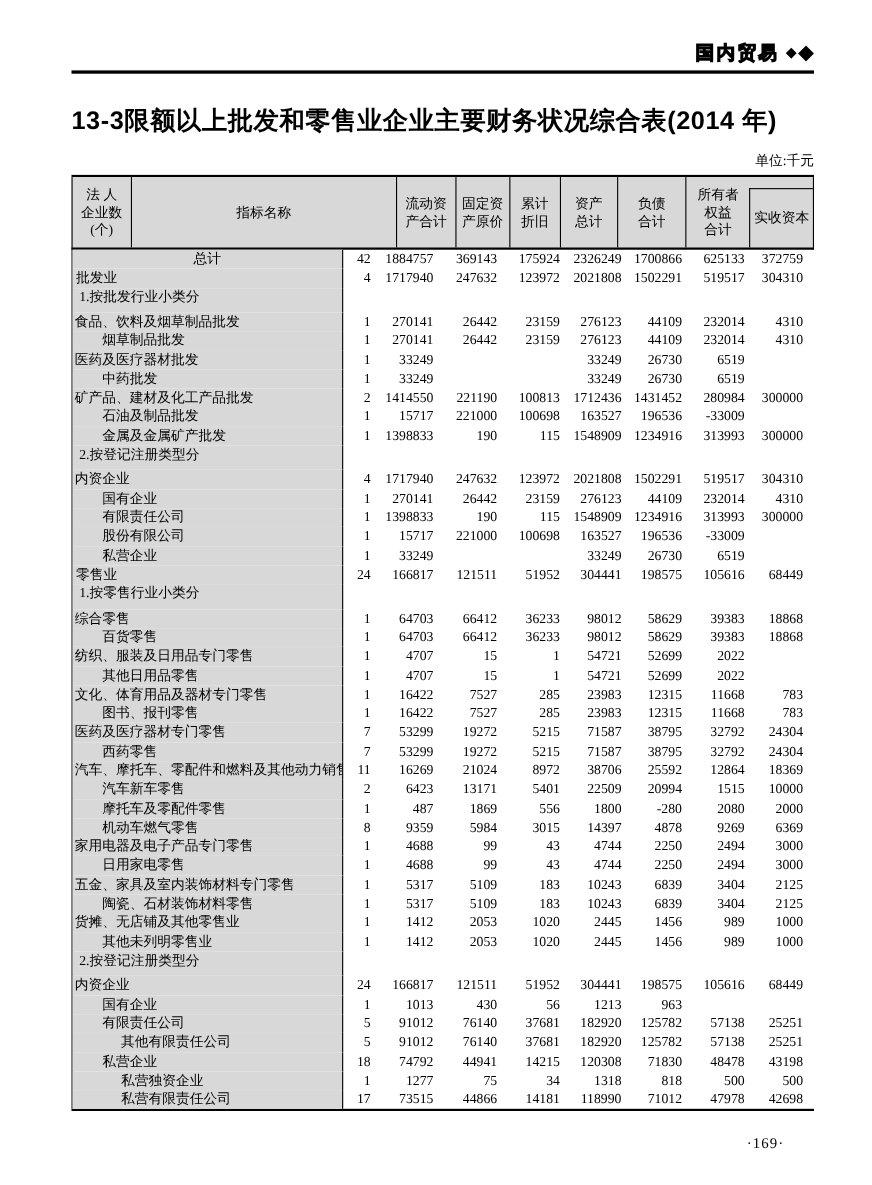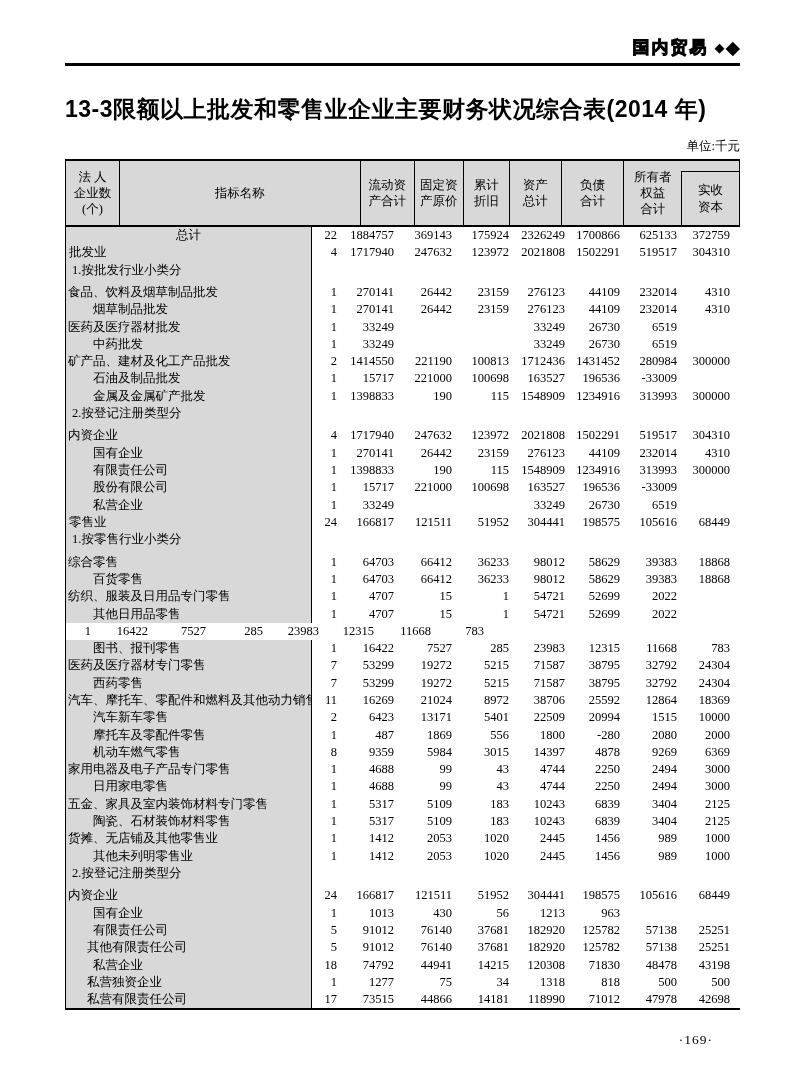--- a/index.html
+++ b/index.html
@@ -30,29 +30,29 @@
   .stat-table { border-top:2px solid #000; border-bottom:2px solid #000; width:675px; }
   .thead { display:flex; height:66px; background:#d8d8d8; border-left:1px solid #000; border-right:1px solid #000; border-bottom:2px solid #000; }
   .hcell { display:flex; flex-direction:column; align-items:center; justify-content:center;
            font-size:12.5px; line-height:1.3; border-right:1px solid #000; text-align:center; }
   .hcell:last-child { border-right:none; }
   .hcell.no-right { border-right:none; }
   .hc0{width:246px}.hc1{width:55px}.hc2{width:55px}.hc3{width:50px}.hc4{width:47px}
   .hc5{width:53px}.hc6{width:64px}.hc7{width:58px}.hc8{width:59px; position:relative; }
   .inset-box { position:absolute; left:0; right:0; top:10px; bottom:0;
                border-left:1px solid #000; border-top:1px solid #000;
-               display:flex; flex-direction:column; align-items:center; justify-content:center; }
+               display:flex; flex-direction:row; align-items:center; justify-content:center; }
 
   .tbody { border-left:1px solid #000; }
   .trow { display:flex; height:17.3px; }
   .trow.section { height:22.4px; }
   .tname { width:246px; background:#d8d8d8; border-right:1px solid #000;
            font-size:12.5px; line-height:17.3px; white-space:nowrap; overflow:hidden; }
   .tname.center { text-align:center; }
-  .ind0{padding-left:3px}.ind1{padding-left:6px}.ind2{padding-left:2px}.ind3{padding-left:27px}.ind4{padding-left:21px}
+  .ind0{padding-left:3px}.ind1{padding-left:6px}.ind2{padding-left:2px}.ind3{padding-left:27px}.ind4{padding-left:44px}
   .tval { font-size:12.5px; line-height:17.3px; text-align:right; white-space:nowrap; }
   .vc1{width:25px}.vc2{width:57px}.vc3{width:58px}.vc4{width:57px}
   .vc5{width:56px}.vc6{width:55px}.vc7{width:57px}.vc8{width:53px}
 
   .page-number { position:absolute; top:1032px; right:80px; font-size:13.5px; letter-spacing:1px; }
 </style>
 </head>
 <body>
 
 <div class="content">
@@ -106,21 +106,21 @@
         <div class="hcell hc8">
           <div class="inset-box">
             <div>实收</div>
             <div>资本</div>
           </div>
         </div>
       </div>
     <div class="tbody" id="tbody">
         <div class="trow">
           <div class="tname center">总计</div>
-          <div class="tval vc1">22</div>
+          <div class="tval vc1">42</div>
           <div class="tval vc2">1884757</div>
           <div class="tval vc3">369143</div>
           <div class="tval vc4">175924</div>
           <div class="tval vc5">2326249</div>
           <div class="tval vc6">1700866</div>
           <div class="tval vc7">625133</div>
           <div class="tval vc8">372759</div>
         </div>
         <div class="trow">
           <div class="tname ind0">批发业</div>
@@ -347,20 +347,21 @@
           <div class="tval vc1">1</div>
           <div class="tval vc2">4707</div>
           <div class="tval vc3">15</div>
           <div class="tval vc4">1</div>
           <div class="tval vc5">54721</div>
           <div class="tval vc6">52699</div>
           <div class="tval vc7">2022</div>
           <div class="tval vc8"></div>
         </div>
         <div class="trow">
+          <div class="tname ind2">文化、体育用品及器材专门零售</div>
           <div class="tval vc1">1</div>
           <div class="tval vc2">16422</div>
           <div class="tval vc3">7527</div>
           <div class="tval vc4">285</div>
           <div class="tval vc5">23983</div>
           <div class="tval vc6">12315</div>
           <div class="tval vc7">11668</div>
           <div class="tval vc8">783</div>
         </div>
         <div class="trow">

